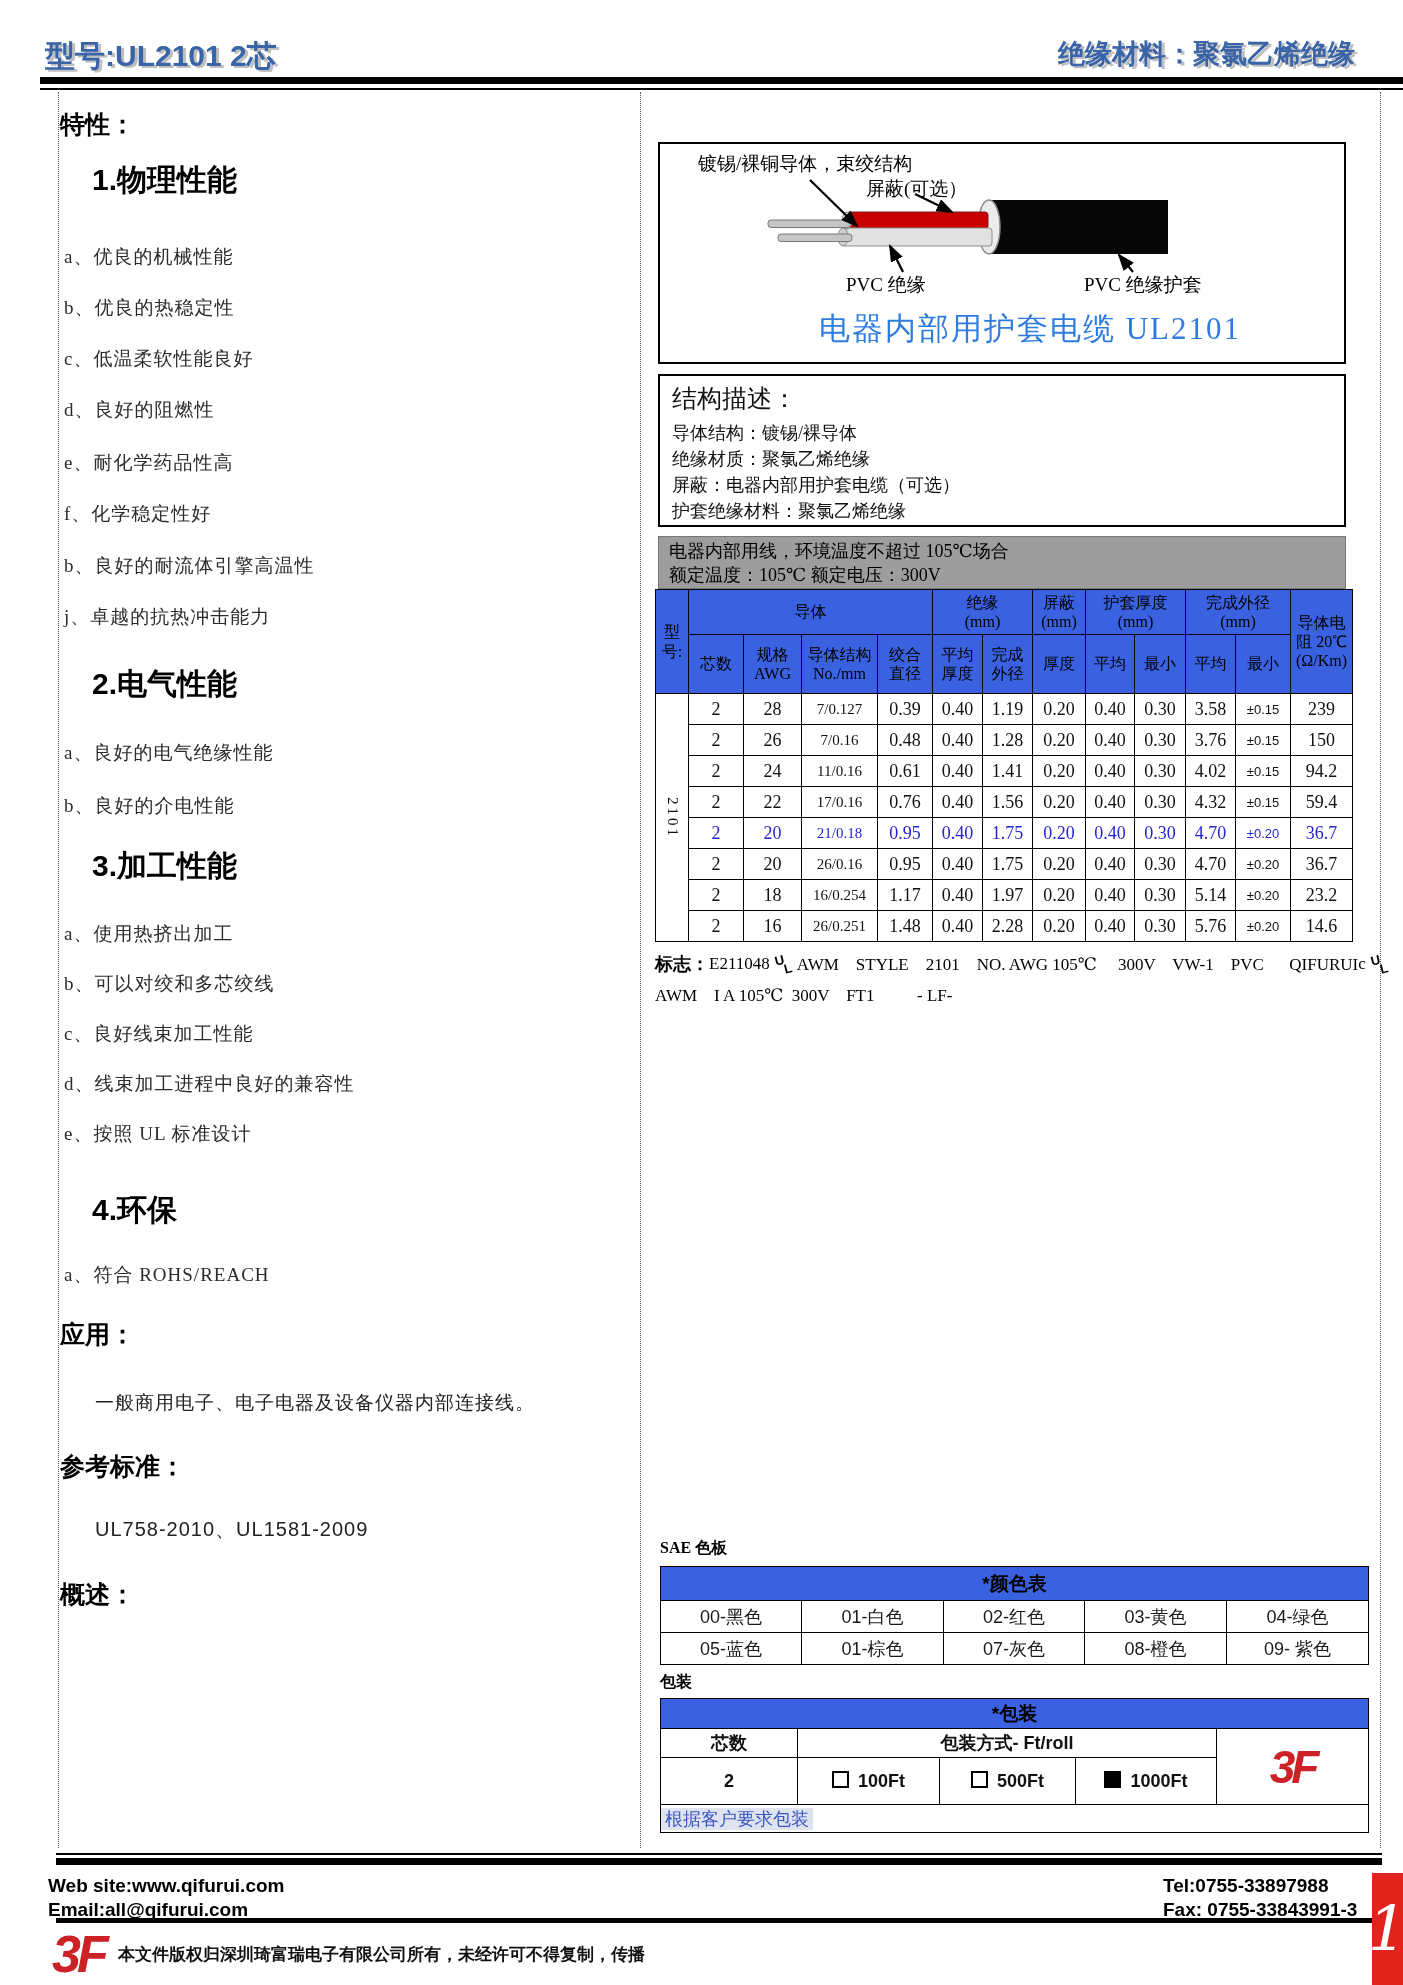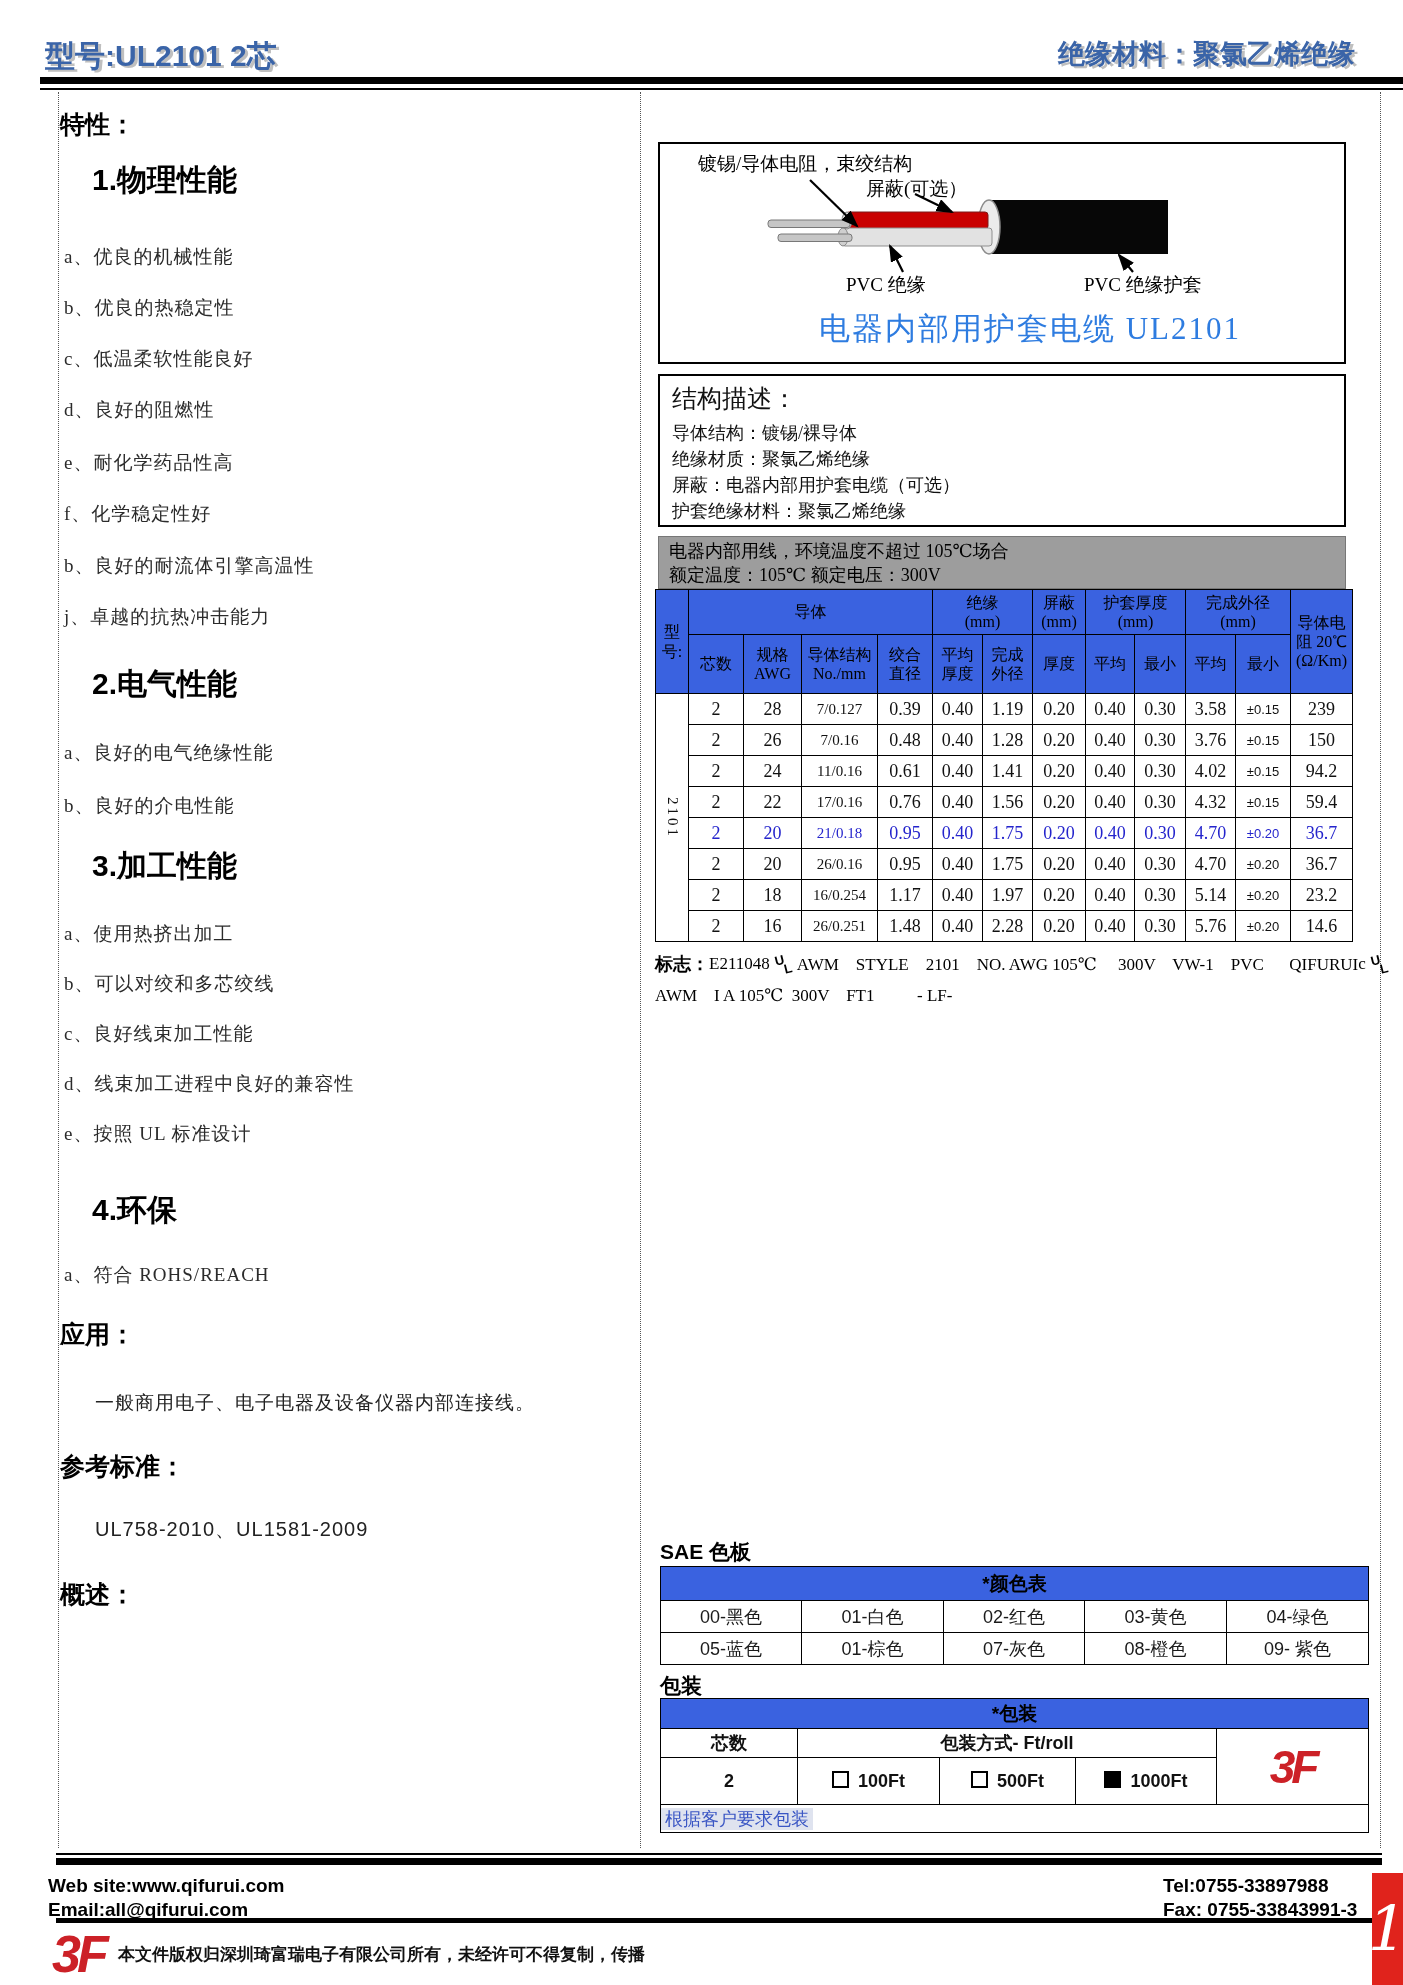--- a/index.html
+++ b/index.html
@@ -60,21 +60,21 @@
   .marking{position:absolute;left:655px;top:952px;width:706px;font-size:17px;color:#000;}
   .mark-row{display:flex;align-items:center;white-space:pre;}
   .mark-label{font-family:"Liberation Sans",sans-serif;font-weight:bold;font-size:18px;}
   .ul-mark{display:inline-block;font-family:"Liberation Sans",sans-serif;font-weight:900;font-size:13px;
            line-height:1;transform:rotate(-14deg);margin:0 6px;}
   .ul-mark b{display:block;}
   .ul-mark b+b{margin-left:7px;margin-top:-3px;}
   .mark-line2{white-space:pre;margin-top:9px;}
 
   
-  .sub-head{position:absolute;left:660px;font-family:Liberation Sans, sans-serif;font-weight:bold;font-size:21px;color:#000;}
+  .sub-head{position:absolute;left:660px;font-family:Liberation Serif, serif;font-weight:bold;font-size:16px;color:#000;}
   .sae{position:absolute;left:660px;top:1566px;width:708px;}
   .sae th,.sae td{border:1.5px solid #000;text-align:center;padding:0;}
   .sae th{background:#3A62E0;height:33px;font-size:19px;font-family:"Liberation Sans",sans-serif;color:#000;}
   .sae td{height:31px;font-size:18px;font-family:"Liberation Sans",sans-serif;color:#1a1a1a;}
   .pack{position:absolute;left:660px;top:1698px;width:708px;}
   .pack th,.pack td{border:1.5px solid #000;text-align:center;padding:0;}
   .pack th{background:#3A62E0;height:29px;font-size:19px;font-family:"Liberation Sans",sans-serif;color:#000;}
   .pack td{font-family:"Liberation Sans",sans-serif;font-weight:bold;font-size:18px;}
   .pack .r2 td{height:28px;}
   .pack .r3 td{height:46px;}
@@ -156,21 +156,21 @@
       <rect x="182" y="84" width="150" height="18" rx="3" fill="#e2e2e2" stroke="#8f8f8f"></rect>
       <ellipse cx="187" cy="76.5" rx="5" ry="8.5" fill="#d5d5d5" stroke="#888"></ellipse>
       <ellipse cx="183" cy="93" rx="5" ry="9" fill="#cfcfcf" stroke="#888"></ellipse>
       <rect x="108" y="76" width="82" height="7.5" rx="3" fill="#c6c6c6" stroke="#787878"></rect>
       <rect x="118" y="90" width="74" height="7.5" rx="3" fill="#c6c6c6" stroke="#787878"></rect>
       <line x1="150" y1="36" x2="197" y2="82" stroke="#000" stroke-width="2.2" marker-end="url(#ah)"></line>
       <line x1="255" y1="50" x2="292" y2="68" stroke="#000" stroke-width="2.2" marker-end="url(#ah)"></line>
       <line x1="243" y1="128" x2="230" y2="102" stroke="#000" stroke-width="2.2" marker-end="url(#ah)"></line>
       <line x1="473" y1="128" x2="459" y2="111" stroke="#000" stroke-width="2.2" marker-end="url(#ah)"></line>
     </svg>
-    <div class="dlabel" style="left:38px;top:7px;">镀锡/导体电阻，束绞结构</div>
+    <div class="dlabel" style="left:38px;top:7px;">镀锡/裸铜导体，束绞结构</div>
     <div class="dlabel" style="left:206px;top:32px;">屏蔽(可选）</div>
     <div class="dlabel" style="left:186px;top:128px;">PVC 绝缘</div>
     <div class="dlabel" style="left:424px;top:128px;">PVC 绝缘护套</div>
     <div class="diagram-title">电器内部用护套电缆 UL2101</div>
   </div>
 
   <div class="structure-box">
     <div class="structure-title">结构描述：</div>
     <div class="structure-lines">
       <div>导体结构：镀锡/裸导体</div>

